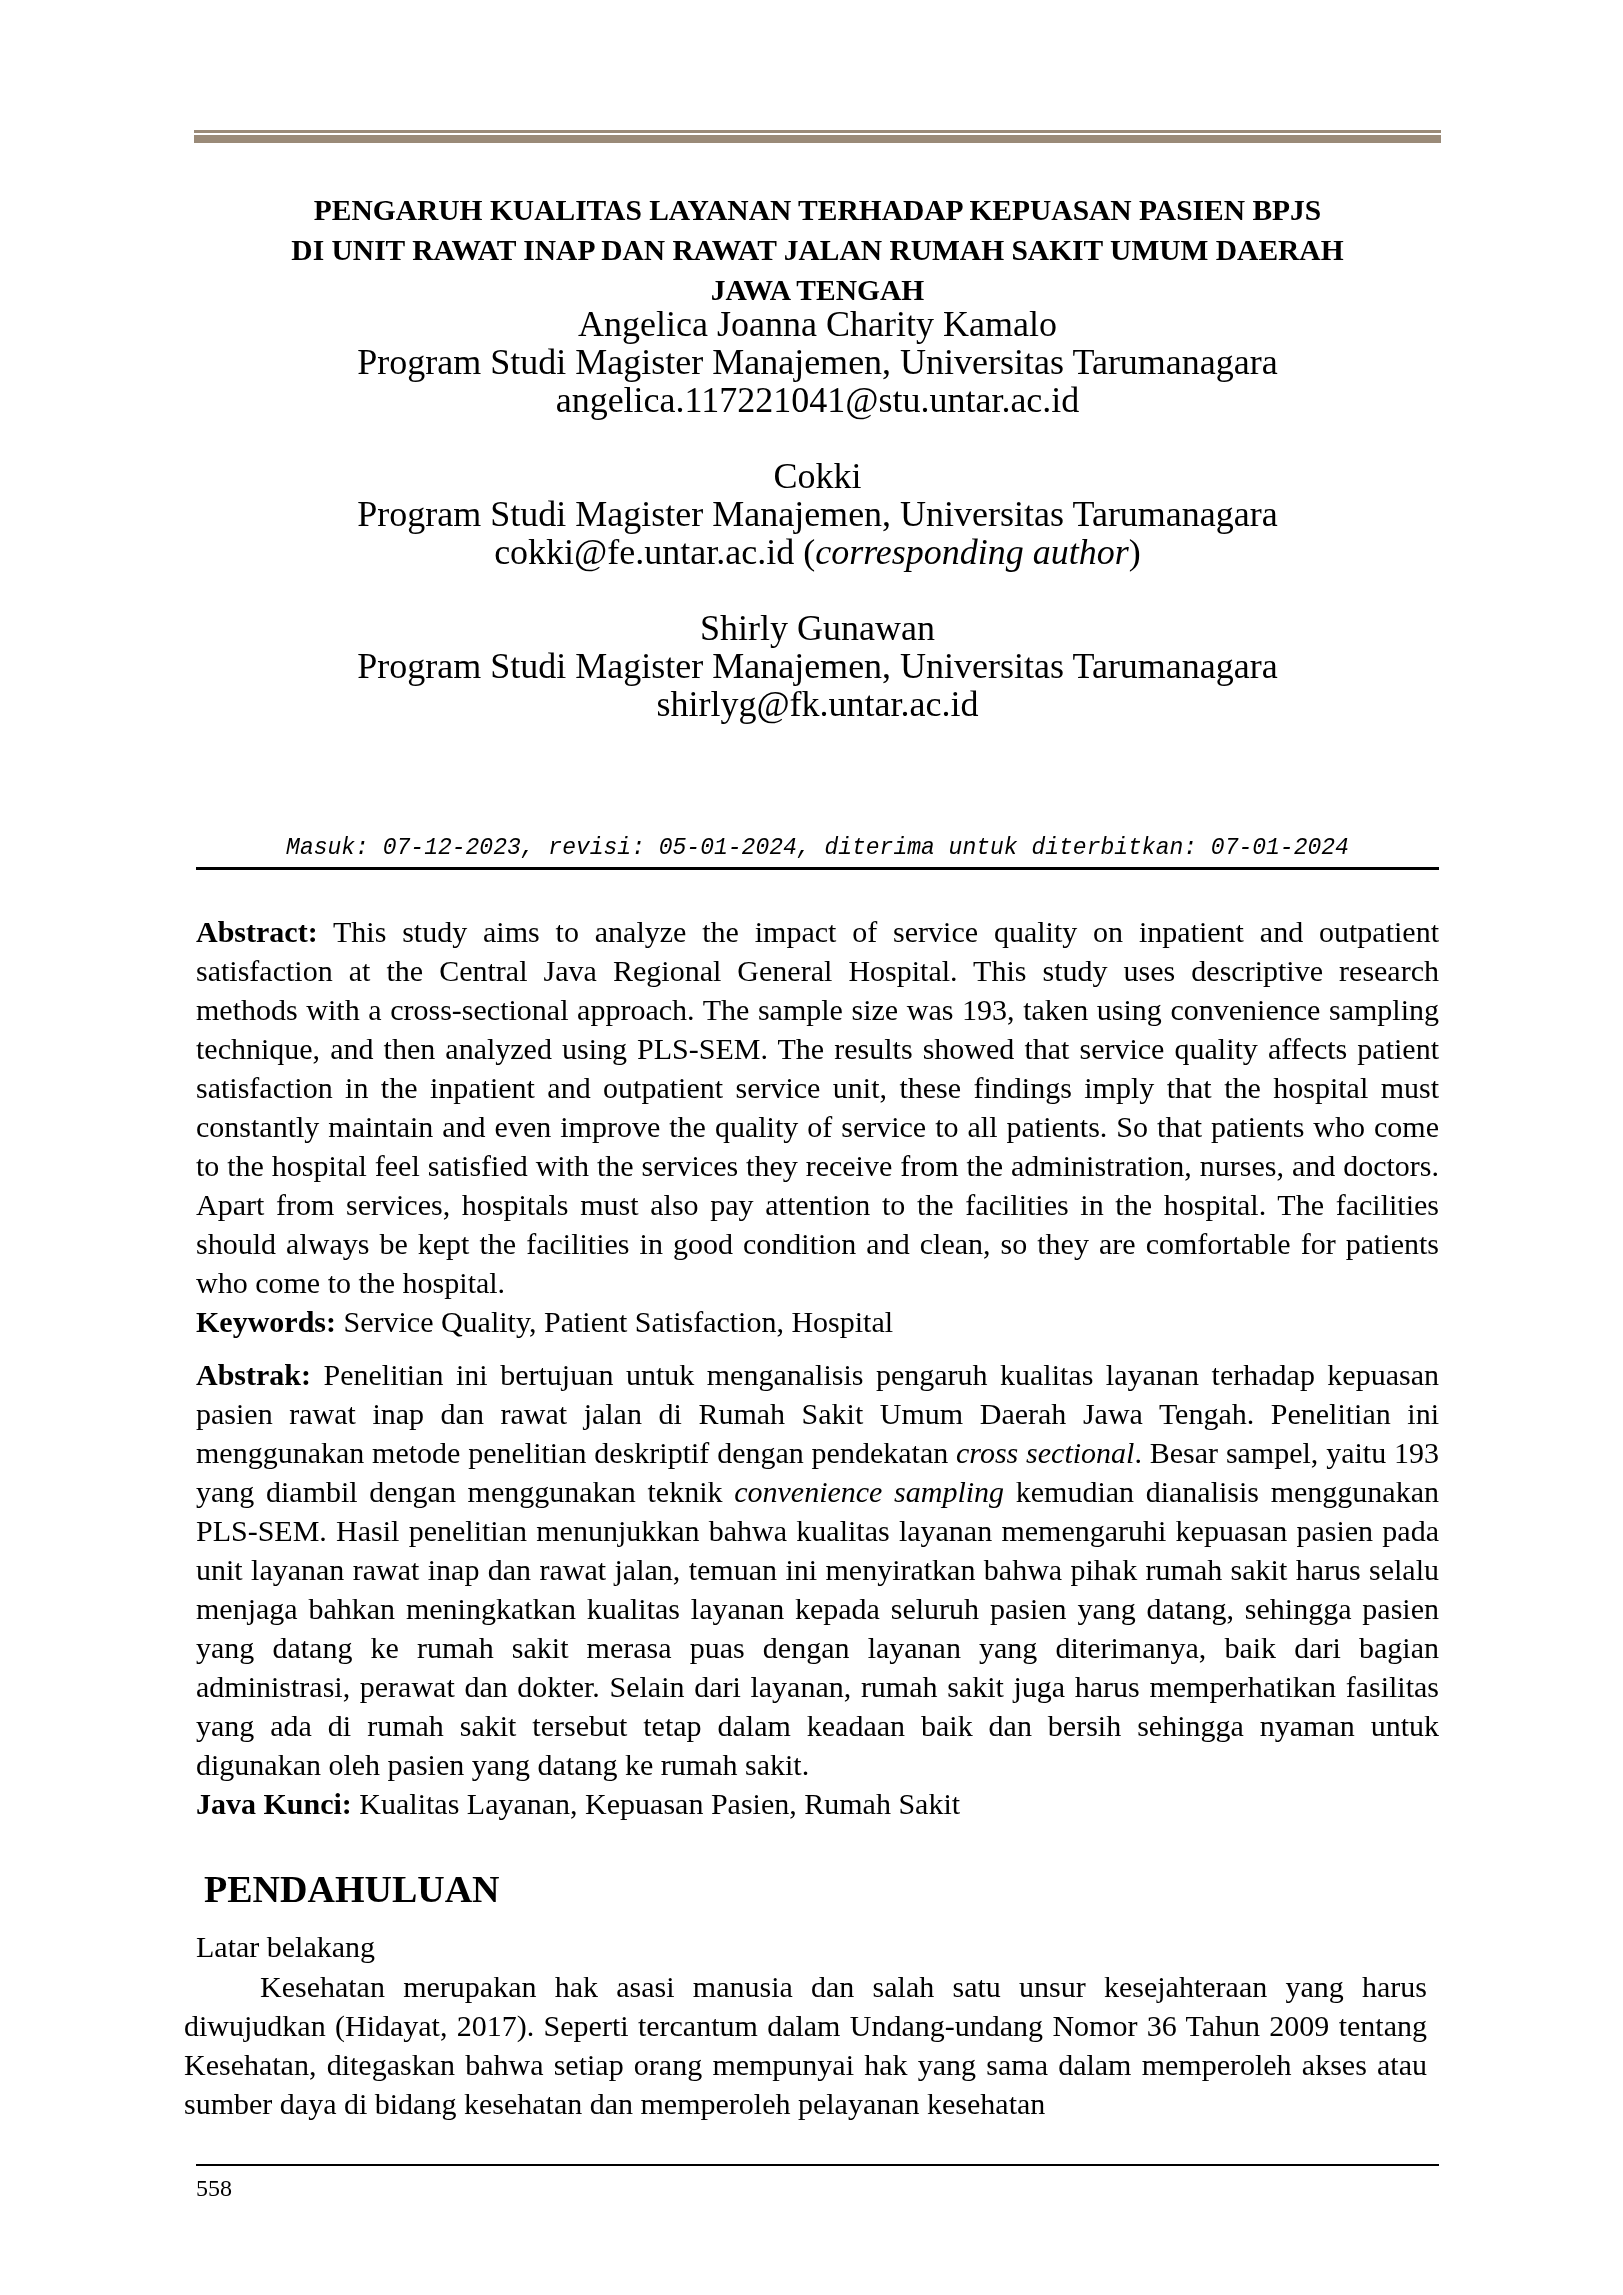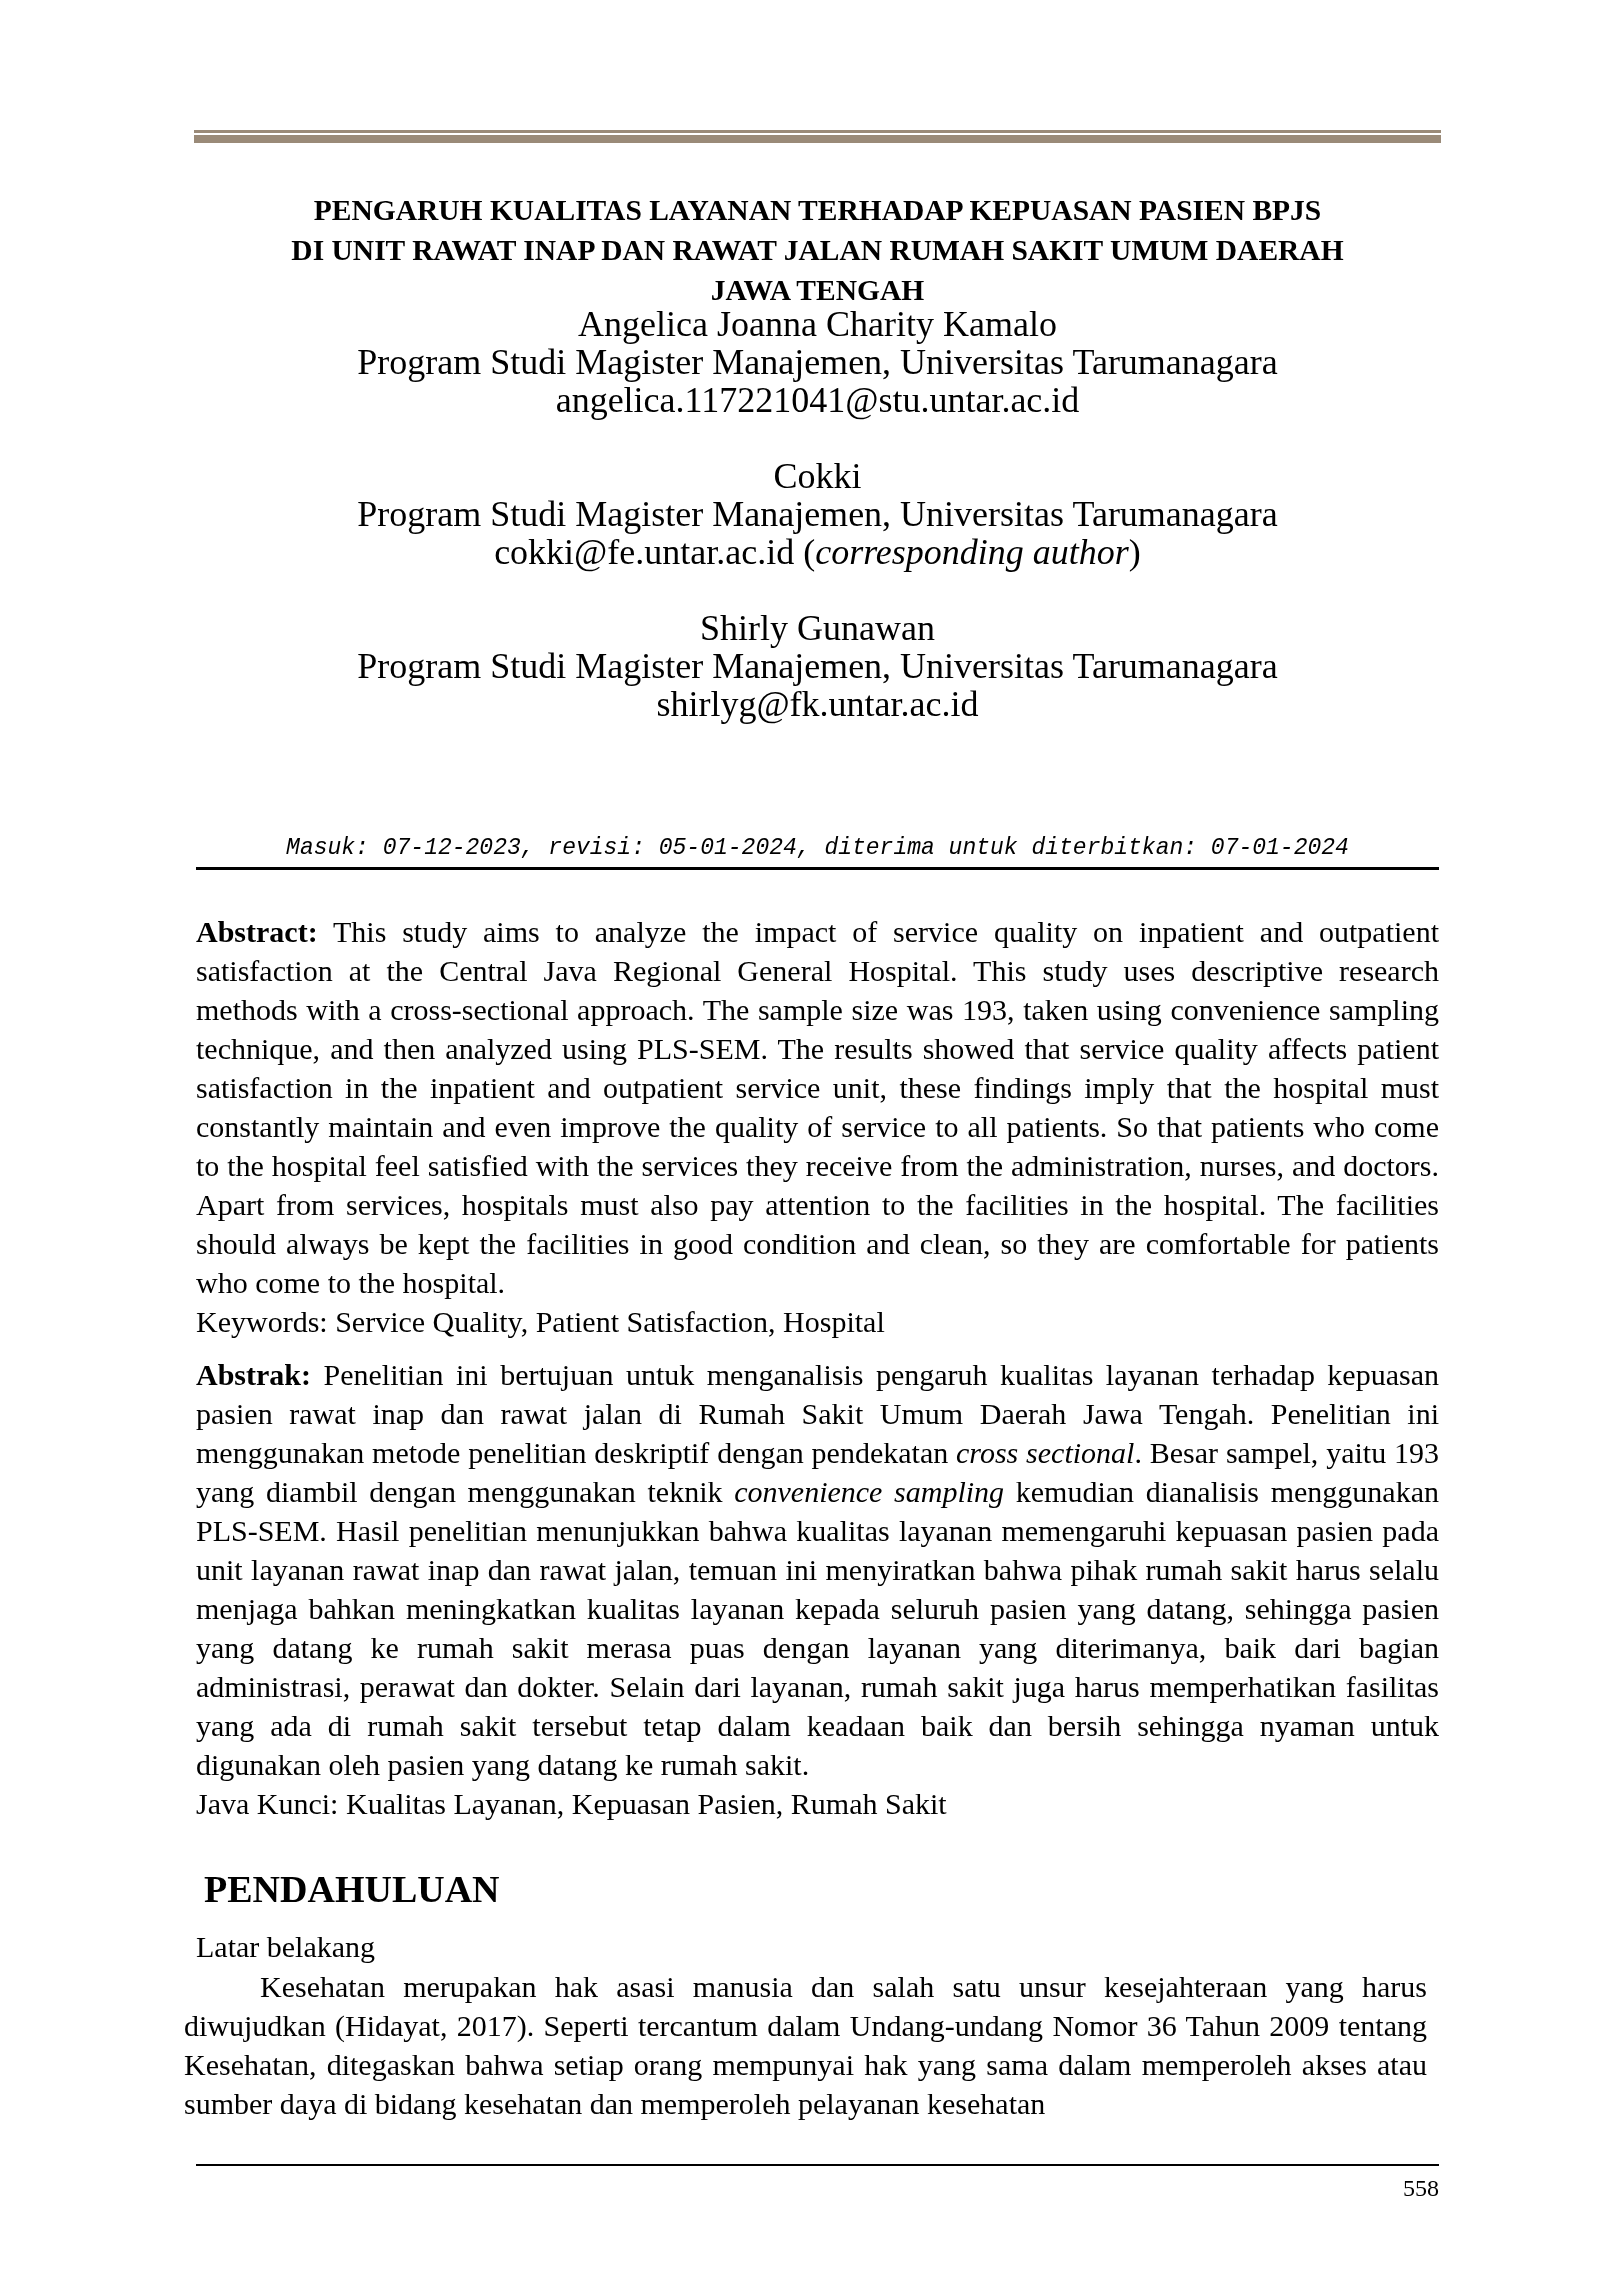--- a/index.html
+++ b/index.html
@@ -16,27 +16,27 @@
   .author-block div { white-space: nowrap; }
   .dates { position: absolute; left: 196px; top: 834px; width: 1243px; text-align: center;
            font-style: italic; font-size: 23px; line-height: 29.5px; white-space: nowrap; font-family: Liberation Mono, monospace; }
   .rule-dates { position: absolute; left: 196px; top: 867px; width: 1243px; height: 3.3px; background: #000; }
   .abstract { position: absolute; left: 196px; width: 1243px; font-size: 30px; line-height: 39px;
               text-align: justify; }
   .abstract .label { font-weight: bold; }
   .abstract-en { top: 912px; }
   .abstract-id { top: 1355px; }
   .kw { font-size: 30px; line-height: 39px; }
-  .kw .label { font-weight: normal; margin-top: 25px; }
+  .kw .label { font-weight: bold; margin-top: 25px; }
   .section-head { position: absolute; left: 196px; top: 1870px; font-size: 38px; line-height: 39px; font-weight: bold; margin-left: 8px; }
   .sub-head { position: absolute; left: 196px; top: 1927px; font-size: 30px; line-height: 39px; font-weight: normal; }
   .body-text { position: absolute; left: 184px; top: 1967px; width: 1243px; font-size: 30px; line-height: 39px;
                text-align: justify; text-indent: 76px; }
   .rule-bottom { position: absolute; left: 196px; top: 2164px; width: 1243px; height: 2.2px; background: #000; }
-  .page-number { position: absolute; left: 196px; top: 2173px; width: 1243px; text-align: right;
+  .page-number { position: absolute; left: 196px; top: 2173px; width: 1243px; text-align: left;
                  font-size: 24px; line-height: 30.5px; }
   em { font-style: italic; }
 </style>
 </head>
 <body>
 
 <div class="rule-top-thin"></div>
 <div class="rule-top-thick"></div>
 
 <div class="title">

